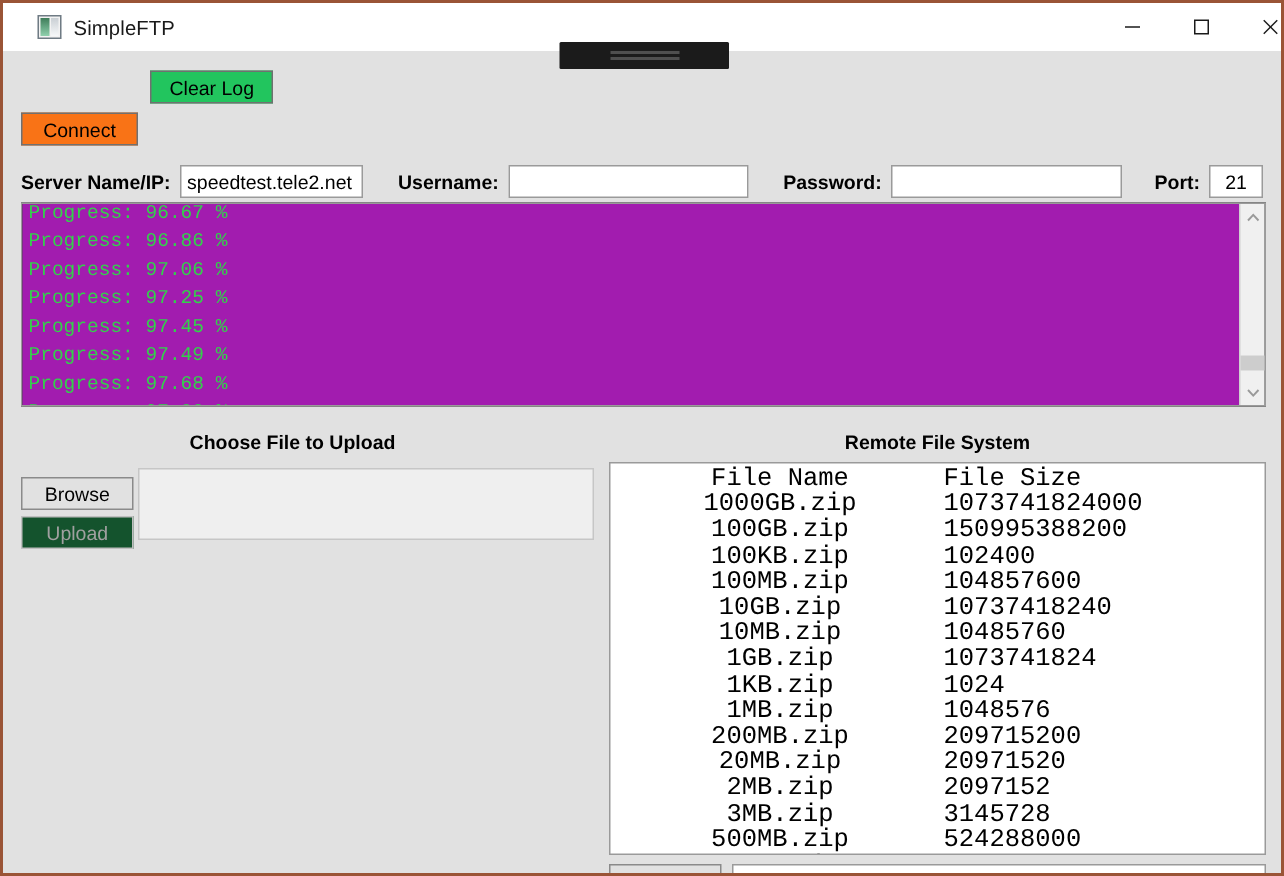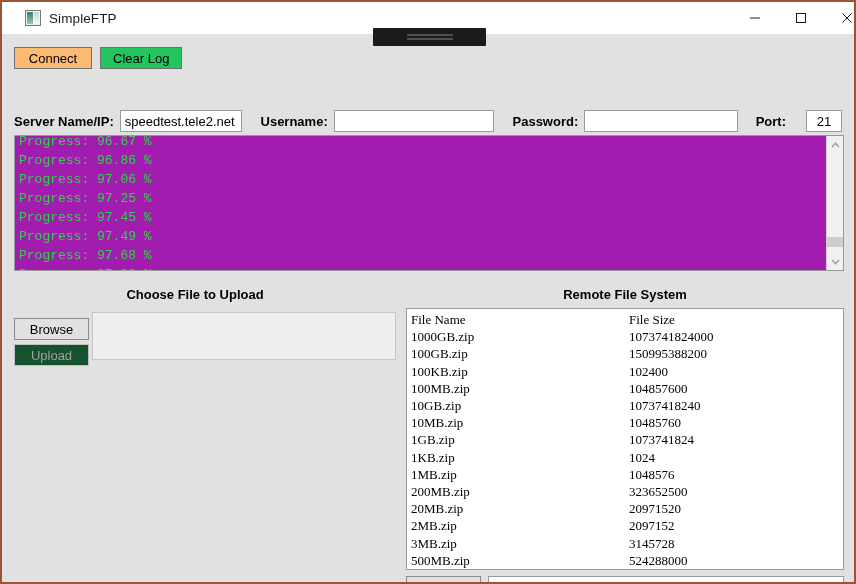--- a/index.html
+++ b/index.html
@@ -121,21 +121,21 @@
     font-size: 13px;
     color: #000;
     border: 1px solid #707070;
     display: flex;
     align-items: center;
     justify-content: center;
     box-sizing: border-box;
     font-family: "Liberation Sans", sans-serif;
     line-height: 1;
   }
-  #connect-button { background: #fdba74; min-width: 78px; }
+  #connect-button { background: #f97316; min-width: 78px; margin-top: 28px; }
   #clearlog-button { background: #22c55e; min-width: 80px; }
   
   #connrow {
     position: absolute;
     left: 12px;
     top: 75px;
     width: 828px;
     height: 24px;
     display: flex;
     align-items: center;
@@ -153,21 +153,21 @@
     box-sizing: border-box;
     font-size: 13px;
     font-family: "Liberation Sans", sans-serif;
     color: #000;
     padding: 0 4px;
     outline: none;
   }
   #server-input { width: 122px; margin-left: 6px; }
   #username-input { width: 160px; margin-left: 6px; }
   #password-input { width: 154px; margin-left: 6px; }
-  #port-input { width: 36px; margin-left: 20px; text-align: center; }
+  #port-input { width: 36px; margin-left: 6px; text-align: center; }
   .spacer-lg { width: 27px; }
   .spacer-md { width: 27px; }
   .spacer-sm { width: 25px; }
   
   #log-wrap {
     position: absolute;
     left: 12px;
     top: 101px;
     width: 830px;
     height: 136px;
@@ -275,25 +275,26 @@
     width: 438px;
     height: 262px;
     border: 1px solid #9a9a9a;
     background: #ffffff;
     box-sizing: border-box;
     overflow: hidden;
     padding: 2px 0 0 4px;
   }
   .rl-row {
     display: flex;
-    font-family: Liberation Serif, serif;
-    font-size: 13px;
+    font-family: Liberation Mono, monospace;
+    font-size: 17px;
     line-height: 17.2px;
     color: #000;
     white-space: pre;
+    text-align: center;
   }
   .rl-name { width: 218px; flex: none; }
   .rl-size { flex: none; }
   
   #download-button {
     position: absolute;
     left: 404px;
     top: 542px;
     width: 75px;
     height: 22px;
@@ -426,21 +427,21 @@
       <div id="remote-rows">
           <div class="rl-row"><span class="rl-name">1000GB.zip</span><span class="rl-size">1073741824000</span></div>
           <div class="rl-row"><span class="rl-name">100GB.zip</span><span class="rl-size">150995388200</span></div>
           <div class="rl-row"><span class="rl-name">100KB.zip</span><span class="rl-size">102400</span></div>
           <div class="rl-row"><span class="rl-name">100MB.zip</span><span class="rl-size">104857600</span></div>
           <div class="rl-row"><span class="rl-name">10GB.zip</span><span class="rl-size">10737418240</span></div>
           <div class="rl-row"><span class="rl-name">10MB.zip</span><span class="rl-size">10485760</span></div>
           <div class="rl-row"><span class="rl-name">1GB.zip</span><span class="rl-size">1073741824</span></div>
           <div class="rl-row"><span class="rl-name">1KB.zip</span><span class="rl-size">1024</span></div>
           <div class="rl-row"><span class="rl-name">1MB.zip</span><span class="rl-size">1048576</span></div>
-          <div class="rl-row"><span class="rl-name">200MB.zip</span><span class="rl-size">323652500</span></div>
+          <div class="rl-row"><span class="rl-name">200MB.zip</span><span class="rl-size">209715200</span></div>
           <div class="rl-row"><span class="rl-name">20MB.zip</span><span class="rl-size">20971520</span></div>
           <div class="rl-row"><span class="rl-name">2MB.zip</span><span class="rl-size">2097152</span></div>
           <div class="rl-row"><span class="rl-name">3MB.zip</span><span class="rl-size">3145728</span></div>
           <div class="rl-row"><span class="rl-name">500MB.zip</span><span class="rl-size">524288000</span></div>
           <div class="rl-row"><span class="rl-name">50MB.zip</span><span class="rl-size">52428800</span></div>
         </div>
     </div>
 
     <div id="download-button">Download</div>
     <div id="download-path-box"></div>

